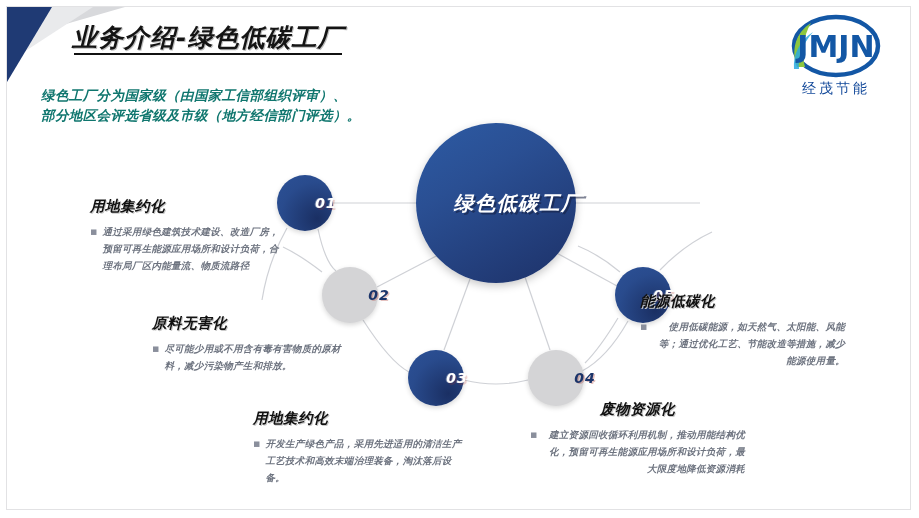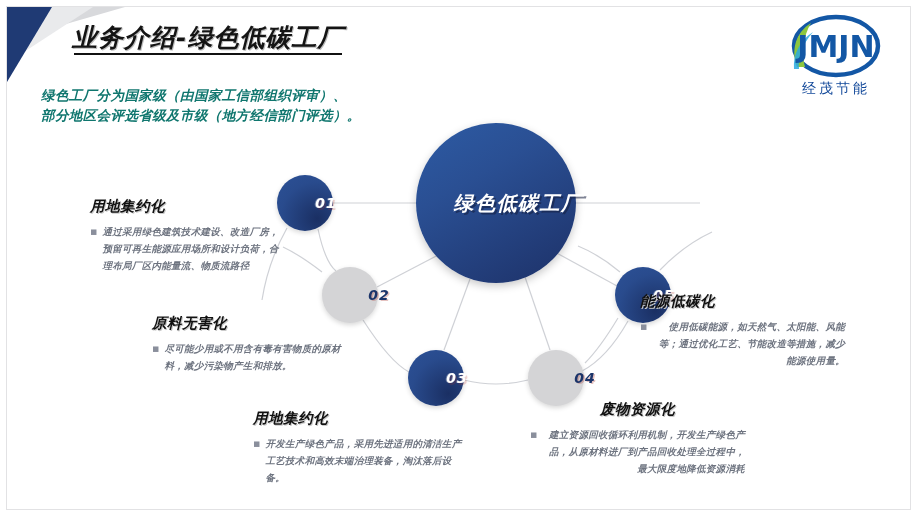--- a/index.html
+++ b/index.html
@@ -261,21 +261,21 @@
     <div class="bullet-row">
       <span class="bullet-dot">▪</span>
       <span class="bullet-text">开发生产绿色产品，采用先进适用的清洁生产工艺技术和高效末端治理装备，淘汰落后设备。</span>
     </div>
   </div>
 
   <div class="block ta-center" style="left:530px; top:396px; width:215px;">
     <h3>废物资源化</h3>
     <div class="bullet-row">
       <span class="bullet-dot">▪</span>
-      <span class="bullet-text" style="text-align:right;">建立资源回收循环利用机制，开发生产绿色产品，从原材料进厂到产品回收处理全过程中，最大限度地降低资源消耗</span>
+      <span class="bullet-text" style="text-align:right;">建立资源回收循环利用机制，推动用能结构优化，预留可再生能源应用场所和设计负荷，最大限度地降低资源消耗</span>
     </div>
   </div>
 
   <div class="block ta-center2 ta-right" style="left:640px; top:288px; width:205px;">
     <h3>能源低碳化</h3>
     <div class="bullet-row">
       <span class="bullet-dot">▪</span>
       <span class="bullet-text">使用低碳能源，如天然气、太阳能、风能等；通过优化工艺、节能改造等措施，减少能源使用量。</span>
     </div>
   </div>

